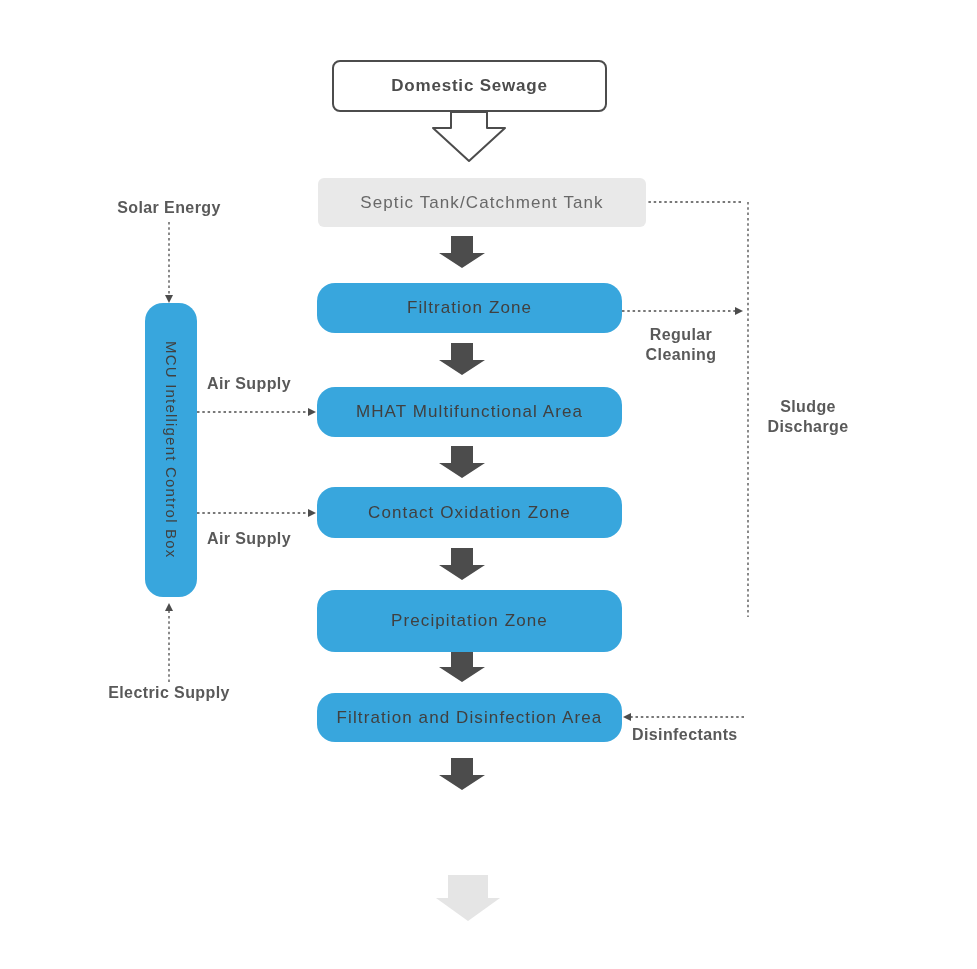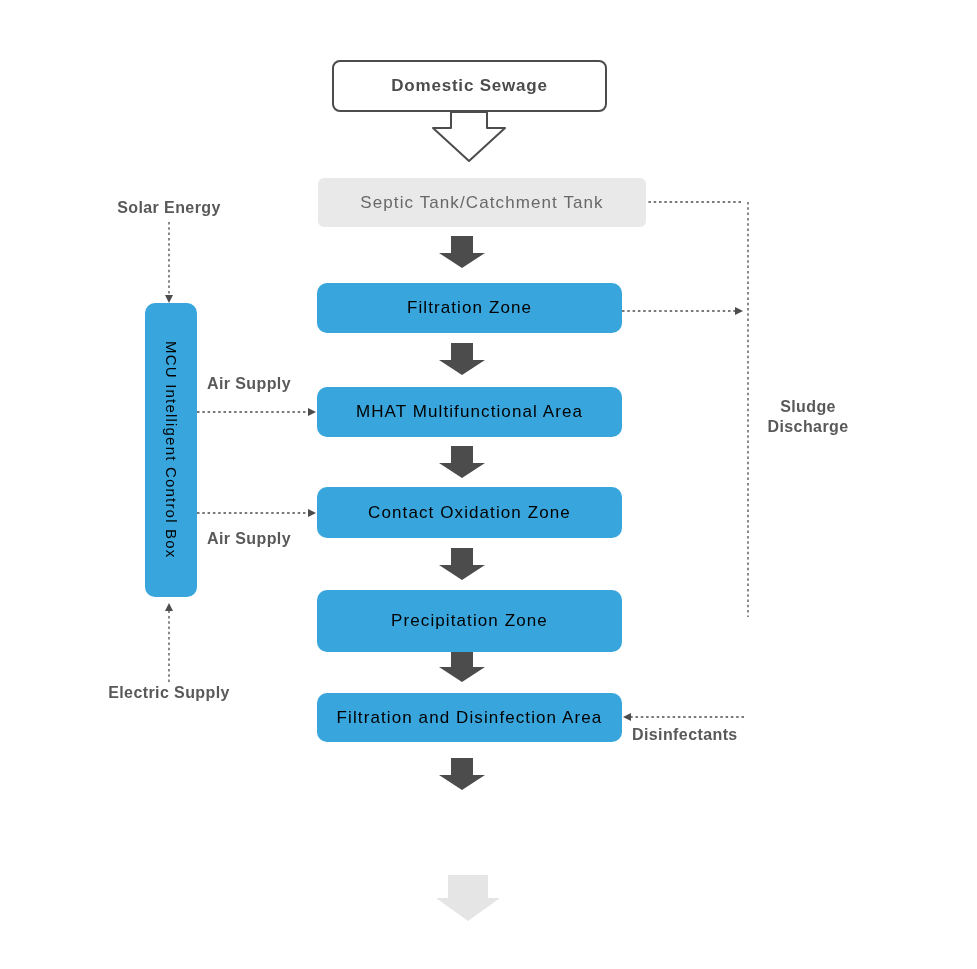--- a/index.html
+++ b/index.html
@@ -19,21 +19,21 @@
   .dotted{stroke:var(--dark,#4c4c4c);stroke-width:1.3;fill:none;stroke-dasharray:2.5 2.8;}
   .ah{fill:var(--dark,#4c4c4c);stroke:none;}
   .block-arrow{fill:var(--dark,#4c4c4c);}
   .hollow-arrow{fill:#ffffff;stroke:var(--dark,#4c4c4c);stroke-width:2;stroke-linejoin:round;}
   .light-block-arrow{fill:var(--light-arrow,#e5e5e5);}
 
   .node{
     position:absolute;z-index:2;display:flex;align-items:center;justify-content:center;
     text-align:center;font-size:17px;letter-spacing:1.1px;box-sizing:border-box;
   }
-  .node.blue{background:var(--blue,#38a6dd);color:#000000;border-radius:10px;}
+  .node.blue{background:var(--blue,#38a6dd);color:#404040;border-radius:18px;}
   .node.gray{background:var(--gray-box,#e9e9e9);color:var(--gray-text,#686868);border-radius:6px;}
   .node.start{
     background:#ffffff;border:2px solid var(--dark,#4c4c4c);border-radius:8px;
     color:var(--dark,#4c4c4c);font-weight:bold;letter-spacing:0.8px;
   }
   .n-start{left:332px;top:48px;width:275px;height:52px;margin-top:12px;}
   .n-septic{left:318px;top:178px;width:328px;height:49px;}
   .n-filtration{left:317px;top:283px;width:305px;height:50px;}
   .n-mhat{left:317px;top:387px;width:305px;height:50px;}
   .n-contact{left:317px;top:487px;width:305px;height:51px;}
@@ -137,20 +137,24 @@
 
   <div class="node blue n-mcu">
     <span>MCU Intelligent Control Box</span>
   </div>
 
   <div class="lbl center l-solar">Solar Energy</div>
   <div class="lbl center l-electric">Electric Supply</div>
   <div class="lbl l-air1">Air Supply</div>
   <div class="lbl l-air2">Air Supply</div>
 
+  <div class="lbl center l-regular">
+    <div>Regular</div>
+    <div>Cleaning</div>
+  </div>
 
   <div class="lbl center l-sludge">
     <div>Sludge</div>
     <div>Discharge</div>
   </div>
 
   <div class="lbl l-disinfectants">Disinfectants</div>
 
 </div>
 

